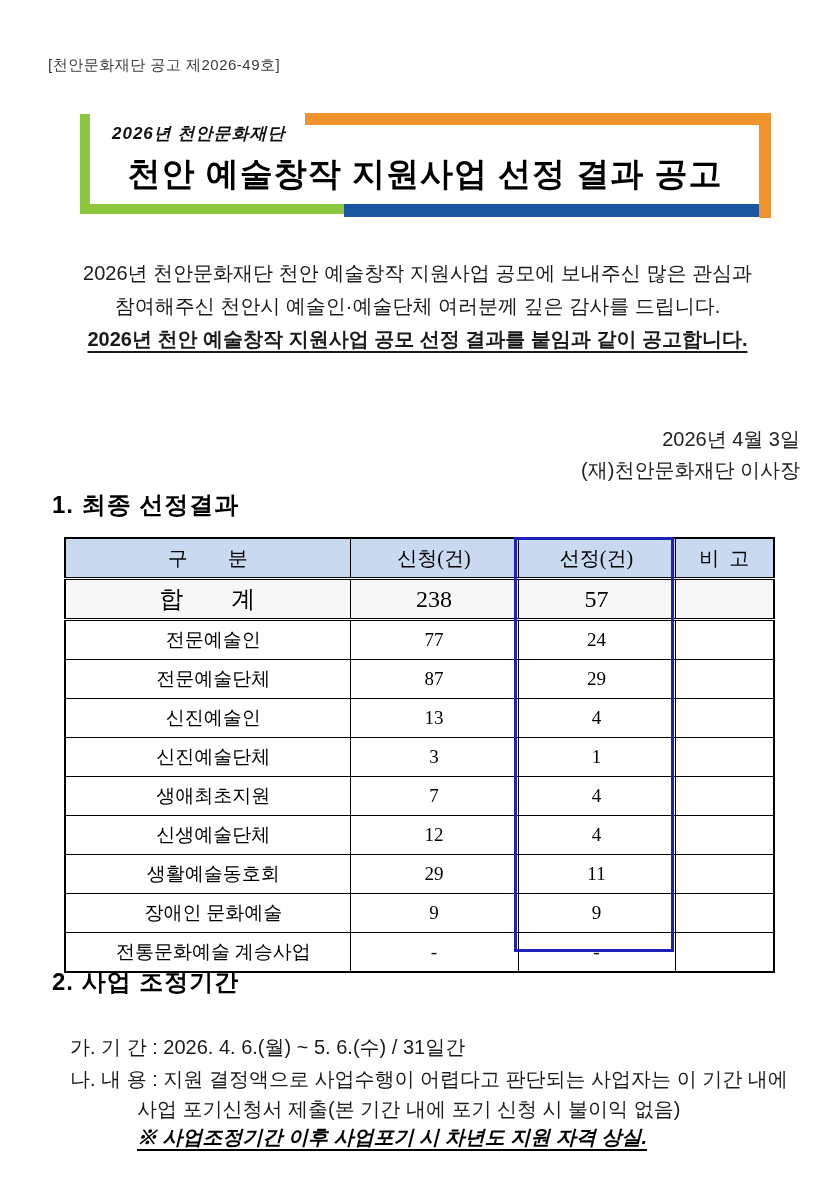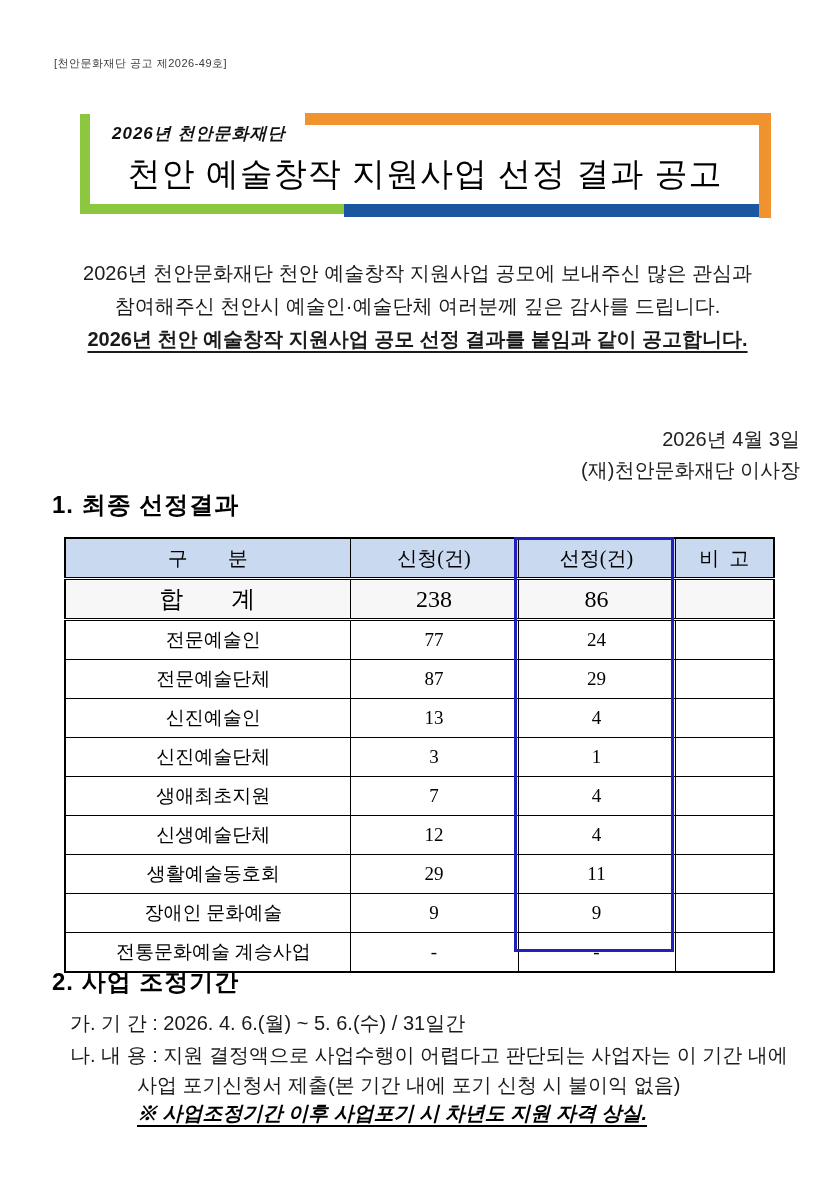--- a/index.html
+++ b/index.html
@@ -1,32 +1,32 @@
 <!DOCTYPE html>
 <html><head>
 <meta charset="utf-8">
 <style>
   html,body{margin:0;padding:0;background:#ffffff;}
   .page{position:relative;width:835px;height:1181px;background:#ffffff;overflow:hidden;
         font-family:"Liberation Sans",sans-serif;color:#1e1e1e;}
   .abs{position:absolute;}
 
   
-  .notice{left:54px;top:56px;font-size:11px;color:#3a3a3a;letter-spacing:.5px;}
+  .notice{left:48px;top:56px;font-size:15px;color:#3a3a3a;letter-spacing:.5px;}
 
   
   .bar{position:absolute;}
   .bar-green-v{left:80px;top:114px;width:10px;height:100px;}
   .bar-green-h{left:80px;top:204px;width:264px;height:10px;}
   .bar-blue-h{left:344px;top:204px;width:416px;height:13px;}
   .bar-orange-top{left:305px;top:113px;width:466px;height:12px;}
   .bar-orange-right{left:759px;top:113px;width:12px;height:105px;}
 
   .org-line{left:112px;top:122px;font-size:17px;font-weight:bold;letter-spacing:1px;color:#111;font-style:italic;}
-  .main-title{left:95px;top:152px;width:660px;text-align:center;font-size:33px;font-weight:400;
+  .main-title{left:95px;top:152px;width:660px;text-align:center;font-size:33px;font-weight:700;
               letter-spacing:1px;color:#000;white-space:nowrap;}
 
   
   .intro{left:40px;top:257px;width:755px;text-align:center;font-size:20px;line-height:33px;color:#1b1b1b;}
   .intro .u-bold{font-weight:bold;text-decoration:underline;text-underline-offset:5px;
                  text-decoration-thickness:2px;}
 
   
   .sig{right:35px;top:424px;width:420px;text-align:right;font-size:20px;line-height:31px;color:#222;}
 
@@ -43,21 +43,21 @@
                font-size:19px;white-space:pre;overflow:hidden;}
   table.sel{border:2px solid #000;}
   tr.thead td{background:#c9d9f0;border-bottom:3px double #000;font-size:20px;}
   tr.total td{background:#f7f7f7;border-bottom:3px double #000;font-size:24px;}
   td.lbl{text-align:left;padding-left:12px;font-size:20px;}
   tr.total td.lbl{text-align:center;padding-left:0;}
   .sel-overlay{position:absolute;left:450px;top:0;width:160px;height:415px;
                border:3px solid #2020bb;box-sizing:border-box;pointer-events:none;}
 
   
-  .s2{font-size:20px;color:#1b1b1b;white-space:nowrap;}
+  .s2{font-size:20px;color:#1b1b1b;white-space:nowrap;margin-top:24px;}
   .s2a{left:70px;top:1010px;}
   .s2b{left:70px;top:1042px;}
   .s2b2{left:137px;top:1072px;}
   .s2note{left:137px;top:1100px;font-weight:bold;font-style:italic;text-decoration:underline;
           text-underline-offset:5px;text-decoration-thickness:2px;color:#000;}
 </style>
 </head>
 <body>
 
 <div class="page">
@@ -98,21 +98,21 @@
       <tbody>
           <tr class="thead">
         <td>구        분</td>
         <td>신청(건)</td>
         <td>선정(건)</td>
         <td>비  고</td>
       </tr>
       <tr class="total">
         <td class="lbl">합        계</td>
         <td>238</td>
-        <td>86</td>
+        <td>57</td>
         <td></td>
       </tr>
       <tr>
         <td class="lbl">전문예술인</td>
         <td>77</td>
         <td>24</td>
         <td></td>
       </tr>
       <tr>
         <td class="lbl">전문예술단체</td>

